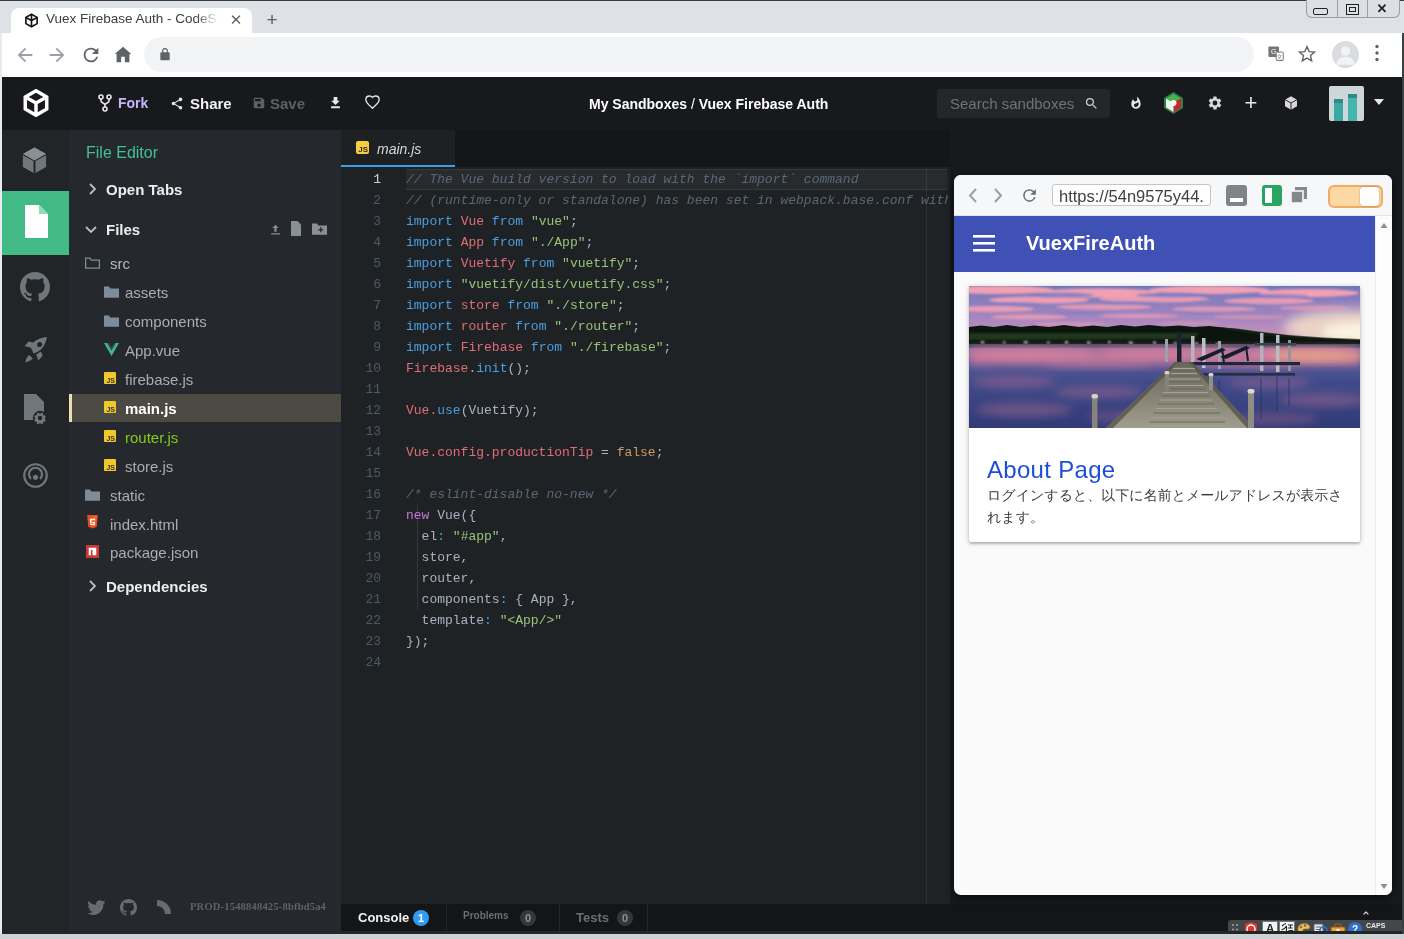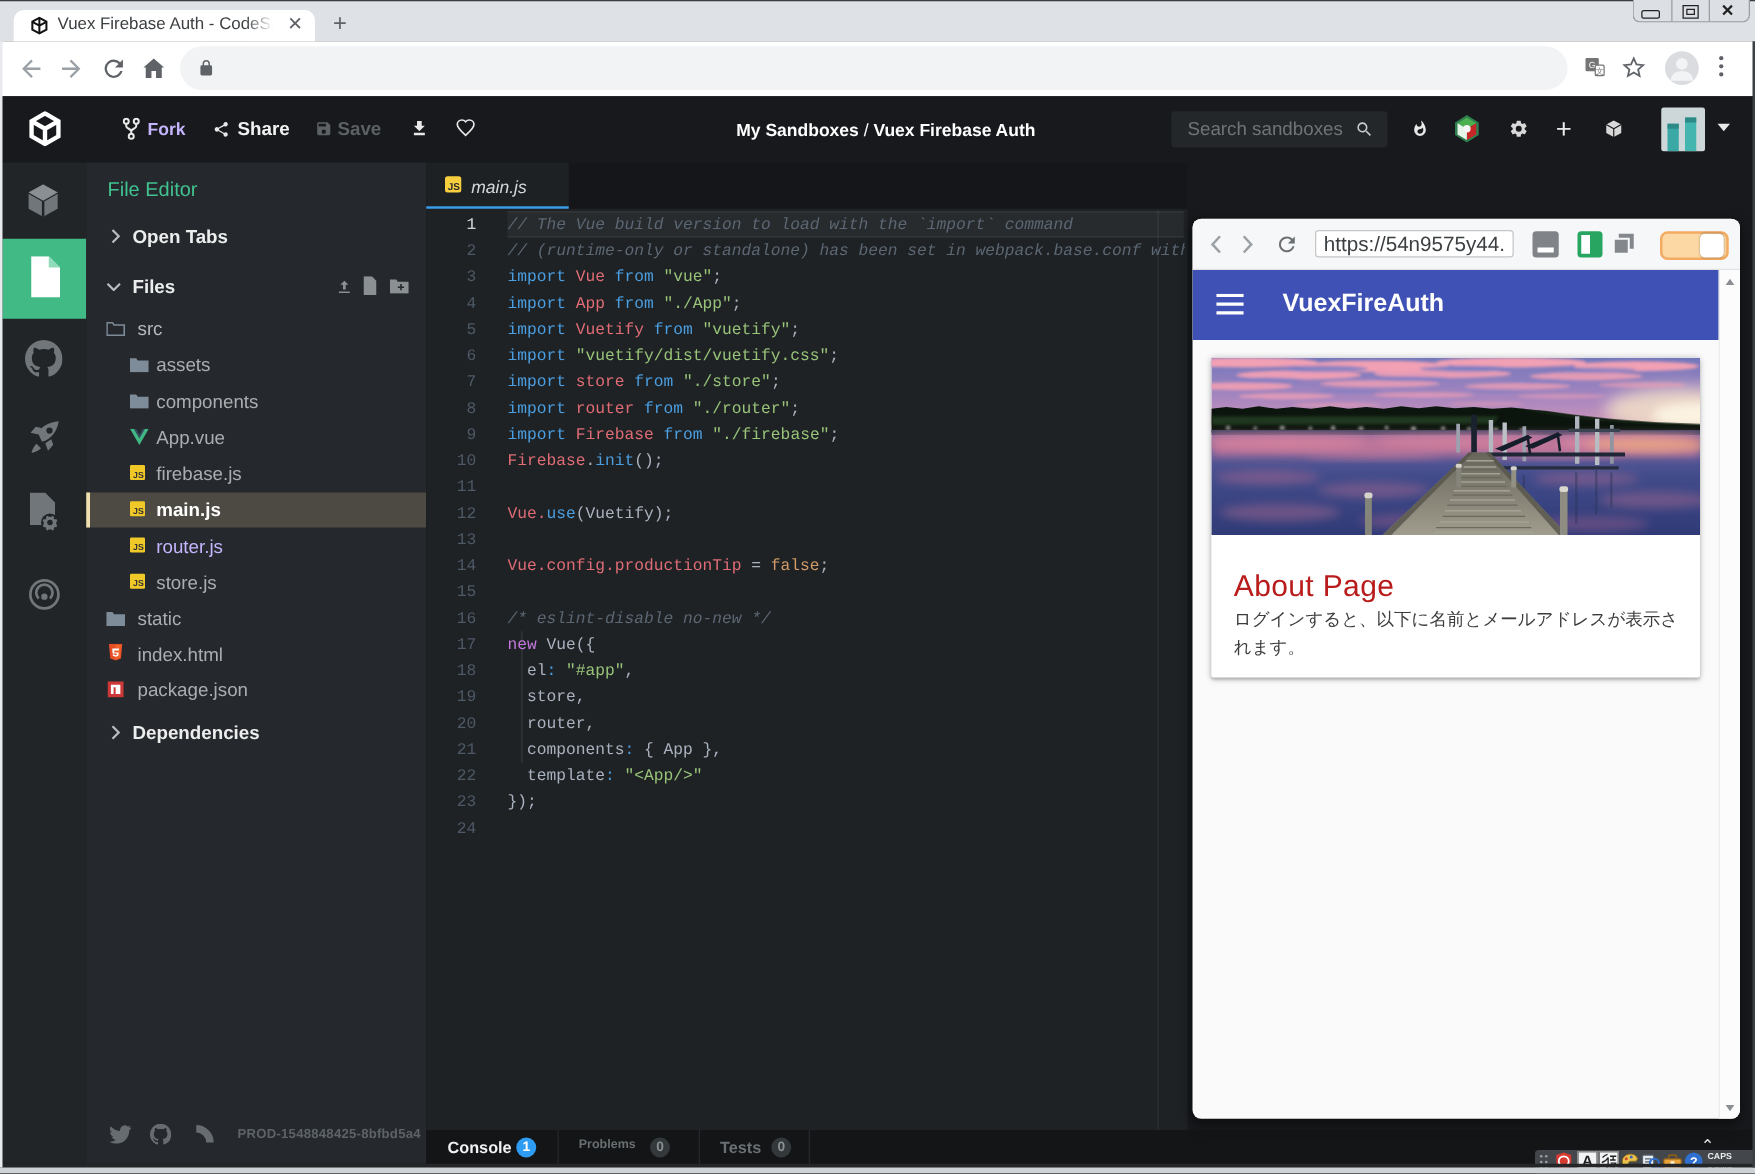--- a/index.html
+++ b/index.html
@@ -299,21 +299,21 @@
 </div>
 <div class="a" style="left:125px;top:342px;font-size:15px;color:#a9aeb1;">App.vue</div>
 
 <div class="a" style="left:69px;top:394px;width:272px;height:28px;background:#4c4a43;"></div>
 <div class="a" style="left:69px;top:394px;width:3px;height:28px;background:#f0dfae;"></div>
 <div class="a js-ic" style="left:104px;top:372px;"></div>
 <div class="a" style="left:125px;top:371px;font-size:15px;color:#a9aeb1;">firebase.js</div>
 <div class="a js-ic" style="left:104px;top:401px;"></div>
 <div class="a" style="left:125px;top:400px;font-size:15px;font-weight:700;color:#fff;">main.js</div>
 <div class="a js-ic" style="left:104px;top:430px;"></div>
-<div class="a" style="left:125px;top:429px;font-size:15px;color:#c4b5fd;">router.js</div>
+<div class="a" style="left:125px;top:429px;font-size:15px;color:#84cc16;">router.js</div>
 <div class="a js-ic" style="left:104px;top:459px;"></div>
 <div class="a" style="left:125px;top:458px;font-size:15px;color:#a9aeb1;">store.js</div>
 <div class="a" style="left:85px;top:488px;width:15px;height:13px;">
 <svg width="15" height="13" viewBox="0 0 24 20">
         <path d="M0 2h8l2 3h14v15H0z" fill="#7e8b99"></path>
       </svg>
 </div>
 <div class="a" style="left:110px;top:487px;font-size:15px;color:#a9aeb1;">static</div>
 <div class="a" style="left:86px;top:515px;width:13px;height:15px;">
 <svg width="13" height="15" viewBox="0 0 24 28">
@@ -345,21 +345,21 @@
 <div class="a" style="left:120px;top:899px;width:17px;height:17px;">
 <svg width="17" height="17" viewBox="0 0 16 16">
         <path fill="#666c6f" d="M8 0C3.58 0 0 3.58 0 8c0 3.54 2.29 6.53 5.47 7.59.4.07.55-.17.55-.38 0-.19-.01-.82-.01-1.49-2.01.37-2.53-.49-2.69-.94-.09-.23-.48-.94-.82-1.13-.28-.15-.68-.52-.01-.53.63-.01 1.08.58 1.23.82.72 1.21 1.87.87 2.33.66.07-.52.28-.87.51-1.07-1.78-.2-3.64-.89-3.64-3.95 0-.87.31-1.59.82-2.15-.08-.2-.36-1.02.08-2.12 0 0 .67-.21 2.2.82.64-.18 1.32-.27 2-.27s1.36.09 2 .27c1.53-1.04 2.2-.82 2.2-.82.44 1.1.16 1.92.08 2.12.51.56.82 1.27.82 2.15 0 3.07-1.87 3.75-3.65 3.95.29.25.54.73.54 1.48 0 1.07-.01 1.93-.01 2.2 0 .21.15.46.55.38A8.01 8.01 0 0 0 16 8c0-4.42-3.58-8-8-8z"></path>
       </svg>
 </div>
 <div class="a" style="left:156px;top:899px;width:16px;height:16px;">
 <svg width="16" height="16" viewBox="0 0 16 16">
         <path d="M1 1 a14 14 0 0 1 9.9 4.1 A14 14 0 0 1 15 15 H9 A8 8 0 0 0 1 7 Z" fill="#666c6f"></path>
       </svg>
 </div>
-<div class="a" style="left:190px;top:901px;font-size:10.5px;font-weight:700;color:#5d6366;letter-spacing:0.2px;">PROD-1548848425-8bfbd5a4</div>
+<div class="a" style="left:190px;top:901px;font-size:10.5px;font-weight:700;color:#5d6366;letter-spacing:0.2px;font-family:Liberation Serif, serif;">PROD-1548848425-8bfbd5a4</div>
 
 <div class="a" style="left:341px;top:130px;width:613px;height:801px;background:#17191c;"></div>
 <div class="a" style="left:341px;top:130px;width:609px;height:774px;background:#1e2225;"></div>
 
 <div class="a" style="left:341px;top:130px;width:609px;height:37px;background:#14161a;"></div>
 <div class="a" style="left:341px;top:130px;width:114px;height:35px;background:#1d2124;"></div>
 <div class="a" style="left:341px;top:165px;width:114px;height:2px;background:#3b9ce8;"></div>
 <div class="a" style="left:356px;top:141px;width:13px;height:13px;background:#f7cf3e;border-radius:2px;">
       <div style="position:absolute;right:1px;bottom:0;font-size:8px;font-weight:700;color:#2b2b2b;font-family:'Liberation Sans',sans-serif;">JS</div>
     </div>
@@ -646,21 +646,21 @@
 <rect x="123" y="111" width="5.5" height="31" fill="#85847a"></rect>
           <rect x="122.5" y="108" width="6.5" height="4.5" rx="2" fill="#d5d3ca"></rect>
 <rect x="279" y="106" width="6" height="36" fill="#8f8d82"></rect>
           <rect x="278.5" y="103" width="7" height="4.5" rx="2" fill="#d9d7ce"></rect>
 <rect x="196" y="87" width="4" height="17" fill="#85847a"></rect>
           <rect x="195.5" y="85" width="5" height="3.2" rx="1.5" fill="#d5d3ca"></rect>
 <rect x="240" y="89" width="4" height="15" fill="#928f83"></rect>
           <rect x="239.5" y="87" width="5" height="3.2" rx="1.5" fill="#d5d3ca"></rect>
 </svg>
 </div>
-<div class="a" style="left:33px;top:165px;font-size:24px;color:#b91c1c;letter-spacing:0.3px;top:281px;">About Page</div>
+<div class="a" style="left:33px;top:165px;font-size:24px;color:#1d4ed8;letter-spacing:0.3px;top:281px;">About Page</div>
 <div class="a" style="left:33px;top:310px;width:356px;font-size:14px;line-height:21.5px;color:#3c3c3c;">ログインすると、以下に名前とメールアドレスが表示されます。</div>
 </div>
 
 <div class="a" style="left:1356px;top:911px;width:20px;height:11px;color:#dfe1e3;font-size:13px;line-height:11px;text-align:center;">⌃</div>
 <div class="a" style="left:1228px;top:920px;width:176px;height:19px;background:#43474b;border-radius:3px 0 0 0;"></div>
 <div class="a" style="left:1231px;top:923px;width:8px;height:13px;">
 <svg width="8" height="13" viewBox="0 0 8 13">
         <g fill="#9ea3a7">
           <circle cx="2" cy="2" r="1"></circle>
           <circle cx="6" cy="2" r="1"></circle>

